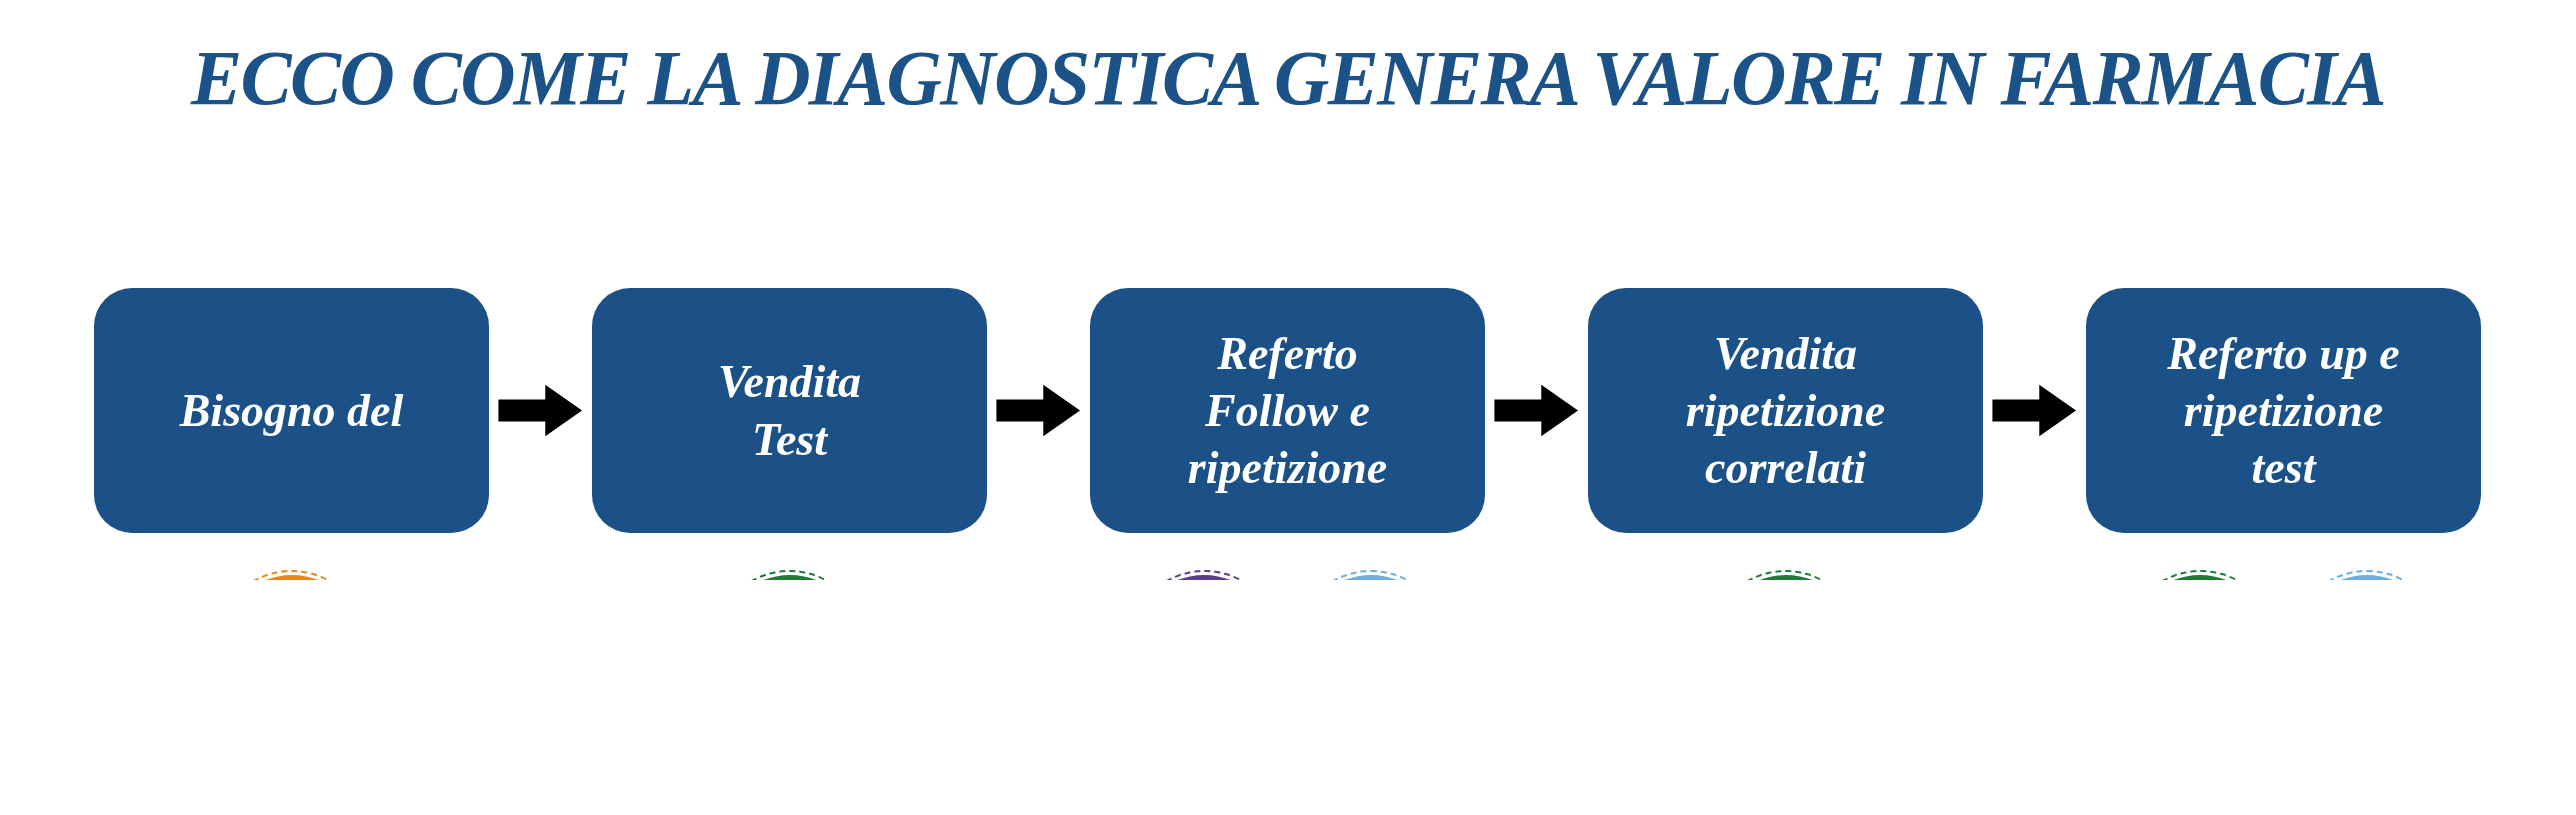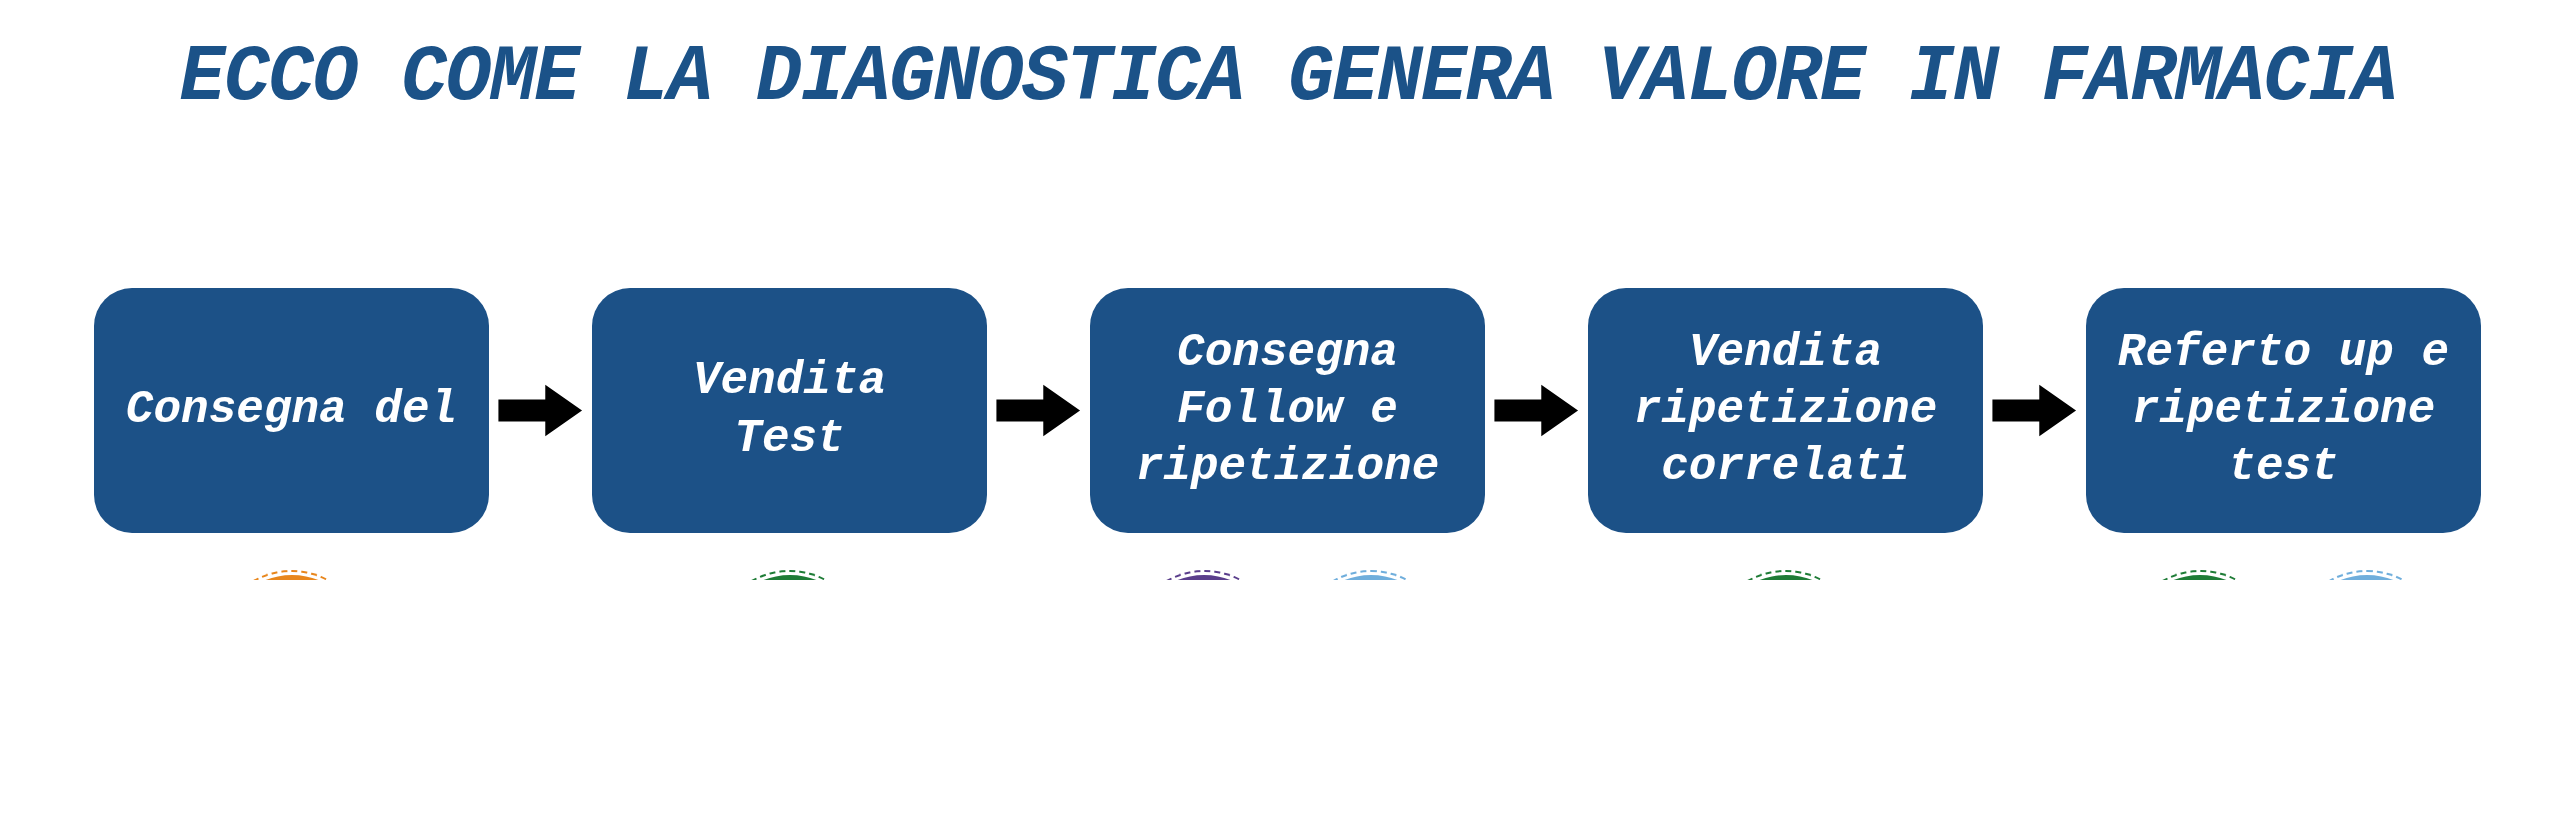--- a/index.html
+++ b/index.html
@@ -11,21 +11,21 @@
     --c-icon_purple:#5A3E8C;
     --c-icon_light_blue:#6FAEDC;
     --c-glyph_white:#FFFFFF;
   }
   html,body{margin:0;padding:0;background:#ffffff;}
   .canvas{
     position:relative;
     width:2576px;height:580px;
     background:#ffffff;
     overflow:hidden;
-    font-family:Liberation Mono, monospace;
+    font-family:Liberation Serif, serif;
   }
   .title{
     position:absolute;
     top:33px;left:0;right:0;
     margin:0;
     text-align:center;
     font-size:79px;
     font-weight:bold;
     font-style:italic;
     letter-spacing:-1.7px;
@@ -184,21 +184,21 @@
 </svg>
 
 <div class="canvas">
 
   <h1 class="title">ECCO COME LA DIAGNOSTICA GENERA VALORE IN FARMACIA</h1>
 
   <div class="flow">
 
     <div class="step">
       <div class="box">
-        <span>Consegna del</span>
+        <span>Bisogno del</span>
       </div>
       <div class="icons">
         <div class="ring" style="--ring:var(--c-icon_orange)">
           <div class="badge">
               <svg viewBox="0 0 100 100">
                 <use href="#i-target"></use>
               </svg>
             </div>
         </div>
       </div>
@@ -227,21 +227,21 @@
     </div>
 
     <div class="connector">
       <svg class="arrow-svg" width="86" height="65" viewBox="0 0 100 76">
           <use href="#i-arrow"></use>
         </svg>
     </div>
 
     <div class="step">
       <div class="box">
-        <span>Consegna</span>
+        <span>Referto</span>
         <span>Follow e</span>
         <span>ripetizione</span>
       </div>
       <div class="icons">
         <div class="ring" style="--ring:var(--c-icon_purple)">
           <div class="badge">
               <svg viewBox="0 0 100 100">
                 <use href="#i-diamond"></use>
               </svg>
             </div>

